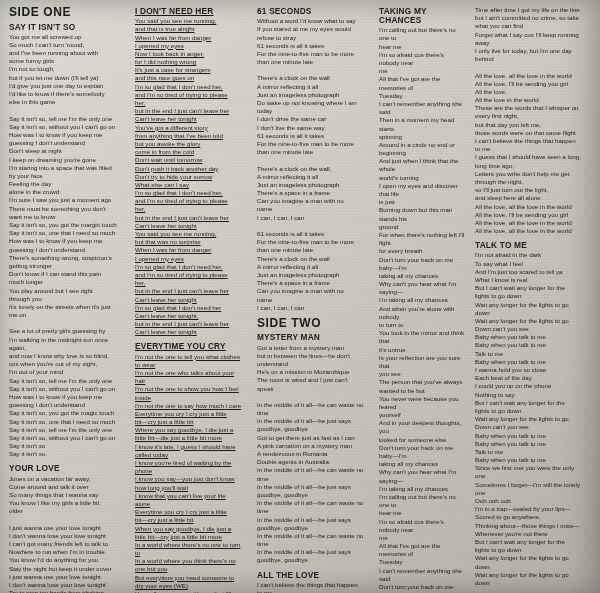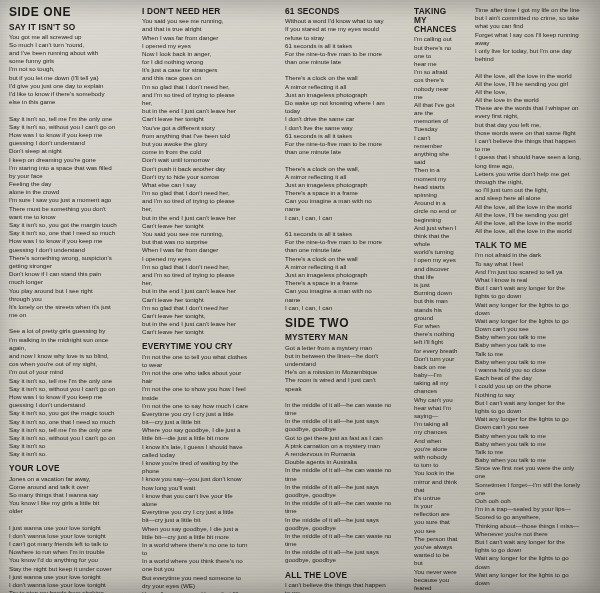--- a/index.html
+++ b/index.html
@@ -26,31 +26,31 @@
       repeating-linear-gradient(0deg, rgba(0,0,0,0.035) 0px, rgba(0,0,0,0.035) 1px, rgba(255,255,255,0.02) 2px, rgba(255,255,255,0.02) 3px);
     opacity:.55;
   }
   .edgeshade{
     position:absolute;inset:0;pointer-events:none;
     box-shadow: inset 0 0 26px rgba(0,0,0,0.22), inset -18px 0 28px rgba(0,0,0,0.10);
   }
   .cols{
     position:relative;
     display:flex;
-    gap:17px;
+    gap:10px;
     height:100%;
     justify-content:center;
   }
   .col{
     flex:1 1 0;
     min-width:0;
   }
   .col.c1{flex:0 0 116px;}
-  .col.c2{flex:0 0 112px;}
-  .col.c3{flex:0 0 112px;margin-left:14px;}
+  .col.c2{flex:0 0 112px;text-decoration:underline;}
+  .col.c3{flex:0 0 112px;}
   .col.c4{flex:0 0 118px;}
   .col.c5{flex:1 1 auto;}
 
   .hdr{
     font-weight:bold;
     font-size:10.5px;
     letter-spacing:.3px;
     margin:0 0 3px 0;
     line-height:1.05;
     text-transform:uppercase;

